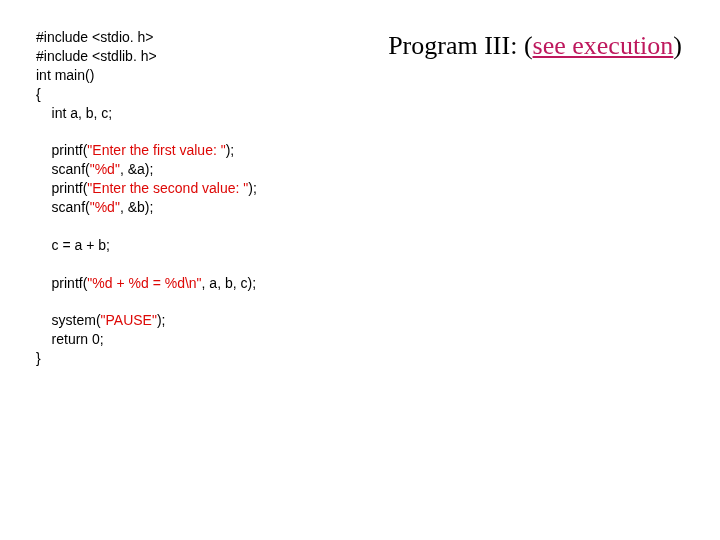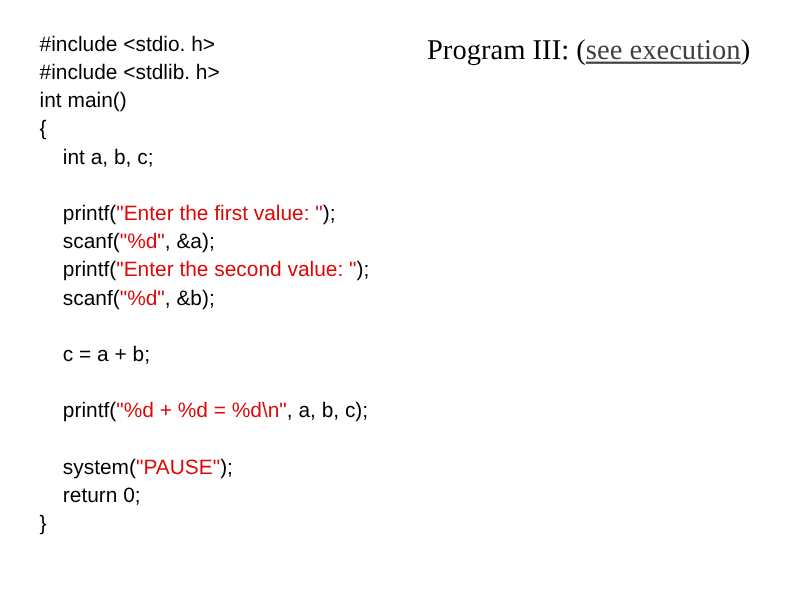--- a/index.html
+++ b/index.html
@@ -20,28 +20,28 @@
       top: 28px;
       right: 38px;
       font-family: "Times New Roman", Times, serif;
       font-size: 26px;
       color: #000;
       white-space: nowrap;
     }
     .heading a,
     .heading .link {
       text-decoration: underline;
-      color: #404040;
+      color: #be185d;
     }
     .heading .paren { color: #000; text-decoration: none; }
     .code {
       white-space: pre;
       color: #000;
       font-family: Verdana, Geneva, sans-serif;
-      font-size: 19px;
+      font-size: 14px;
       line-height: 1.35;
     }
     .red { color: #dd0806; }
   </style>
 </head>
 <body>
 
 <div class="slide">
 
   <div class="heading">

